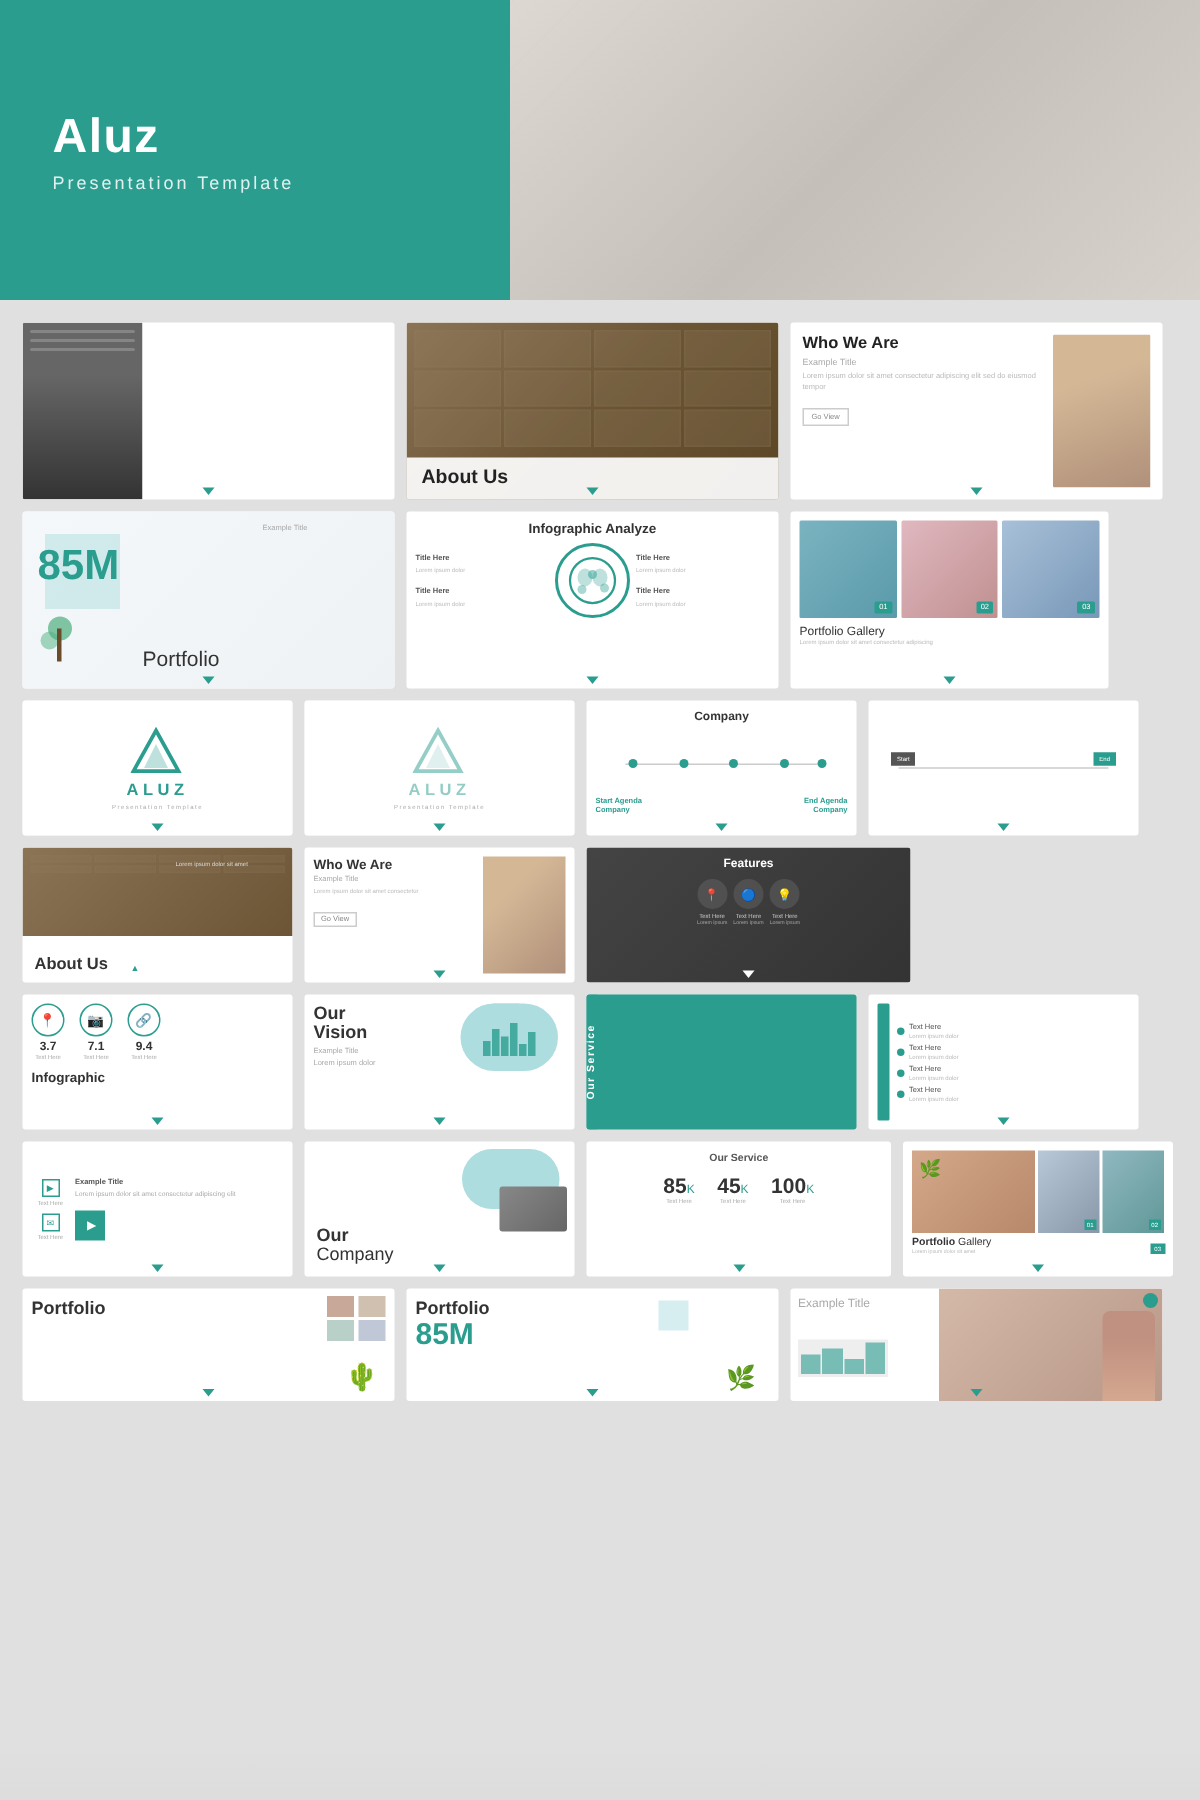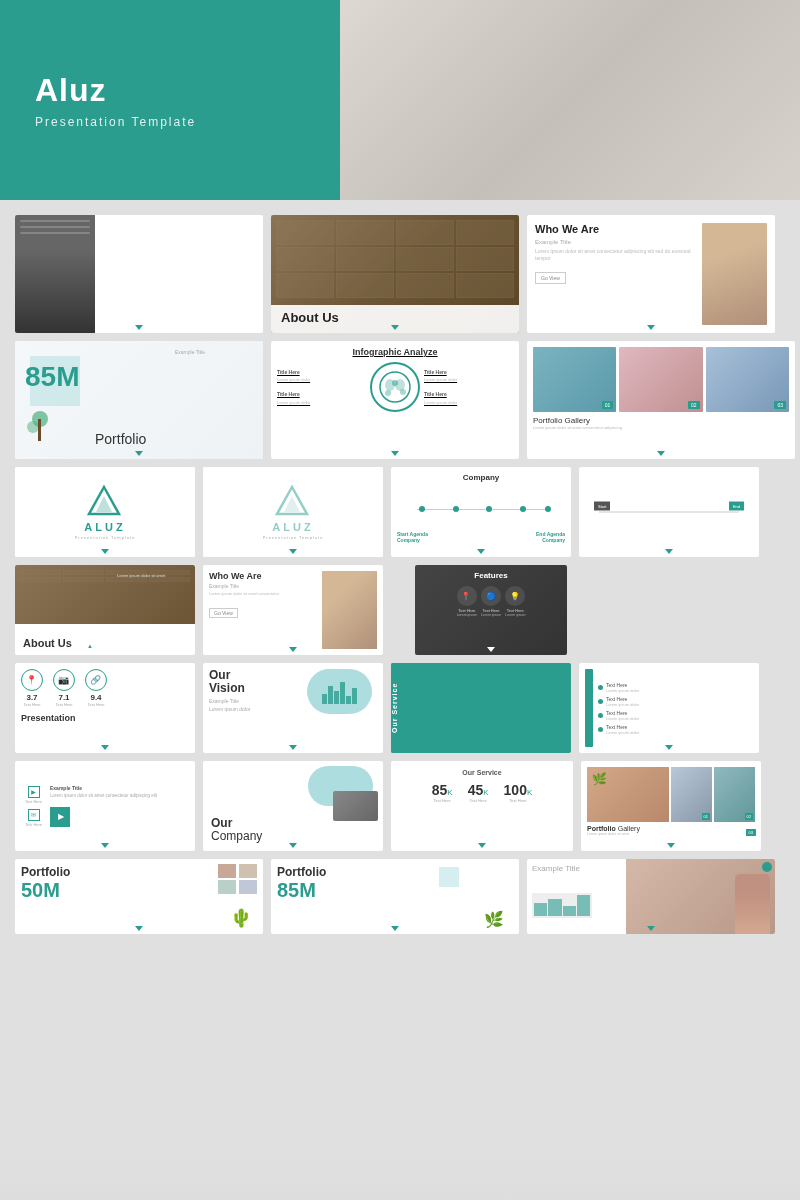--- a/index.html
+++ b/index.html
@@ -94,48 +94,48 @@
     
     .row1 .slide-card { height: 118px; }
     .row1 .card1 { width: 248px; }
     .row1 .card2 { width: 248px; }
     .row1 .card3 { width: 248px; }
 
     
     .row2 .slide-card { height: 118px; }
     .row2 .card1 { width: 248px; }
     .row2 .card2 { width: 248px; }
-    .row2 .card3 { width: 268px; }
+    .row2 .card3 { width: 212px; }
 
     
     .row3 .slide-card { height: 90px; }
     .row3 .card1 { width: 180px; }
     .row3 .card2 { width: 180px; }
     .row3 .card3 { width: 180px; }
     .row3 .card4 { width: 180px; }
 
     
     .row4 .slide-card { height: 90px; }
     .row4 .card1 { width: 180px; }
     .row4 .card2 { width: 180px; }
     .row4 .card3 { width: 180px; }
-    .row4 .card4 { width: 152px; margin-left: 24px; }
+    .row4 .card4 { width: 216px; }
 
     
     .row5 .slide-card { height: 90px; }
     .row5 .card1 { width: 180px; }
     .row5 .card2 { width: 180px; }
     .row5 .card3 { width: 180px; }
     .row5 .card4 { width: 180px; }
 
     
     .row6 .slide-card { height: 90px; }
     .row6 .card1 { width: 180px; }
     .row6 .card2 { width: 180px; }
-    .row6 .card3 { width: 182px; }
+    .row6 .card3 { width: 203px; }
     .row6 .card4 { width: 180px; }
 
     
     .row7 .slide-card { height: 75px; }
     .row7 .card1 { width: 248px; }
     .row7 .card2 { width: 248px; }
     .row7 .card3 { width: 248px; }
 
     
 
@@ -316,21 +316,20 @@
     .portfolio-plant {
       position: absolute;
       bottom: 15px; left: 10px;
       width: 30px; height: 35px;
     }
 
     
     .infographic-slide {
       height: 100%;
       padding: 6px;
-      text-decoration: underline;
     }
     .infographic-title {
       font-size: 9px;
       font-weight: 600;
       color: #333;
       text-align: center;
       margin-bottom: 5px;
     }
     .infographic-content {
       display: flex;
@@ -1277,21 +1276,21 @@
             <div class="perf-icon">📷</div>
             <div class="perf-num">7.1</div>
             <div class="perf-label">Text Here</div>
           </div>
           <div class="perf-item">
             <div class="perf-icon">🔗</div>
             <div class="perf-num">9.4</div>
             <div class="perf-label">Text Here</div>
           </div>
         </div>
-        <div class="performance-title">Presentation</div>
+        <div class="performance-title">Infographic</div>
       </div>
       <div class="slide-footer">
         <div class="slide-triangle-indicator"></div>
       </div>
     </div>
 
     <div class="slide-card card2">
       <div class="vision-slide">
         <div class="vision-content">
           <div class="vision-title">Our<br>Vision</div>
@@ -1456,21 +1455,20 @@
         <div class="slide-triangle-indicator"></div>
       </div>
     </div>
   </div>
 
   <div class="slide-row row7">
 
     <div class="slide-card card1">
       <div class="portfolio-row7">
         <div class="portfolio-r7-title">Portfolio</div>
-        <div class="portfolio-r7-num">50M</div>
         <div class="portfolio-r7-cactus">🌵</div>
 
         <div style="position:absolute;top:5px;right:5px;display:grid;grid-template-columns:repeat(2,1fr);gap:2px;width:40px">
           <div style="width:18px;height:14px;background:#c8a898"></div>
           <div style="width:18px;height:14px;background:#d0c0b0"></div>
           <div style="width:18px;height:14px;background:#b8d0c8"></div>
           <div style="width:18px;height:14px;background:#c0c8d8"></div>
         </div>
       </div>
       <div class="slide-footer">

